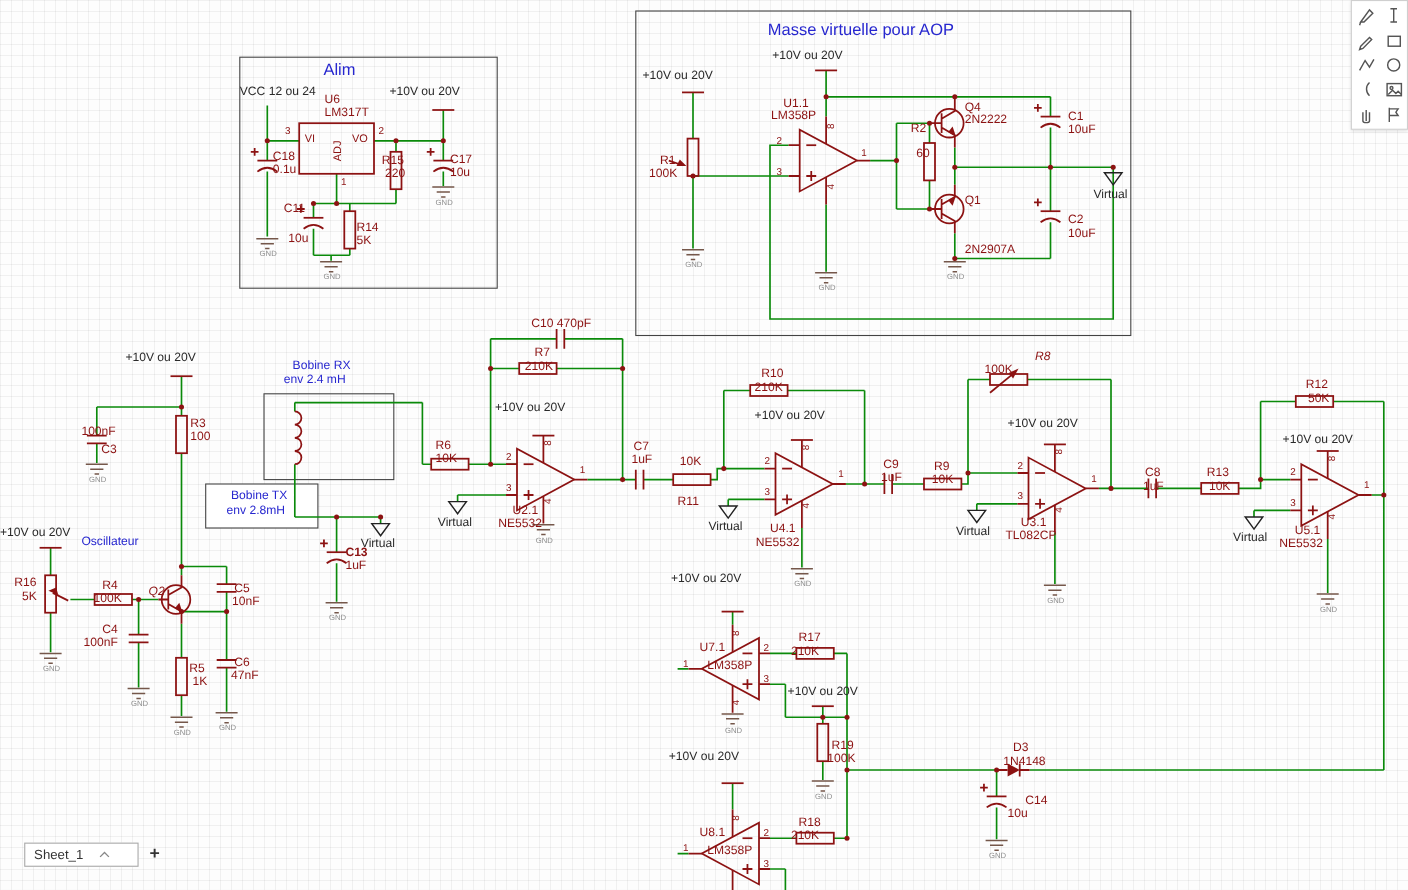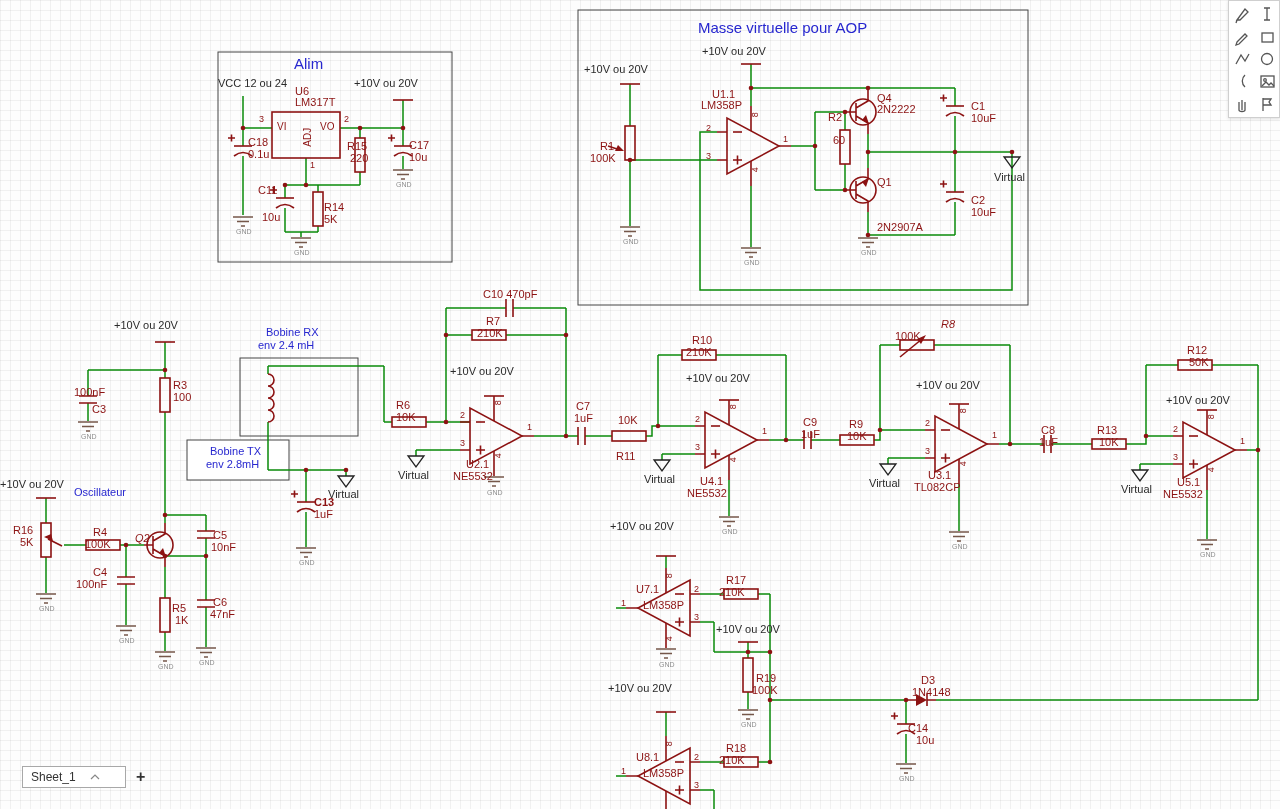--- a/index.html
+++ b/index.html
@@ -385,21 +385,21 @@
       <div class="lbl c-r" style="left: 636px; top: 752px;">U8.1</div>
       <div class="lbl c-r" style="left: 643px; top: 768px;">LM358P</div>
       <div class="lbl c-r" style="left: 694px; top: 753px; font-size: 9px;">2</div>
       <div class="lbl c-r" style="left: 694px; top: 781px; font-size: 9px;">3</div>
       <div class="lbl c-r" style="left: 621px; top: 767px; font-size: 9px;">1</div>
       <div class="lbl c-r rot" style="left: 667px; top: 739px; font-size: 9px;">8</div>
       <div class="lbl c-r" style="left: 726px; top: 743px;">R18</div>
       <div class="lbl c-r" style="left: 719px; top: 755px;">210K</div>
       <div class="lbl c-r" style="left: 921px; top: 675px;">D3</div>
       <div class="lbl c-r" style="left: 912px; top: 687px;">1N4148</div>
-      <div class="lbl c-r" style="left: 908px; top: 723px;">C14</div>
+      <div class="lbl c-r" style="left: 932px; top: 723px;">C14</div>
       <div class="lbl c-r" style="left: 916px; top: 735px;">10u</div>
       <div class="lbl c-g" style="left: 236px; top: 228px; font-size: 7px;">GND</div>
       <div class="lbl c-g" style="left: 294px; top: 249px; font-size: 7px;">GND</div>
       <div class="lbl c-g" style="left: 396px; top: 181px; font-size: 7px;">GND</div>
       <div class="lbl c-g" style="left: 623px; top: 238px; font-size: 7px;">GND</div>
       <div class="lbl c-g" style="left: 744px; top: 259px; font-size: 7px;">GND</div>
       <div class="lbl c-g" style="left: 861px; top: 249px; font-size: 7px;">GND</div>
       <div class="lbl c-g" style="left: 81px; top: 433px; font-size: 7px;">GND</div>
       <div class="lbl c-g" style="left: 39px; top: 605px; font-size: 7px;">GND</div>
       <div class="lbl c-g" style="left: 119px; top: 637px; font-size: 7px;">GND</div>

